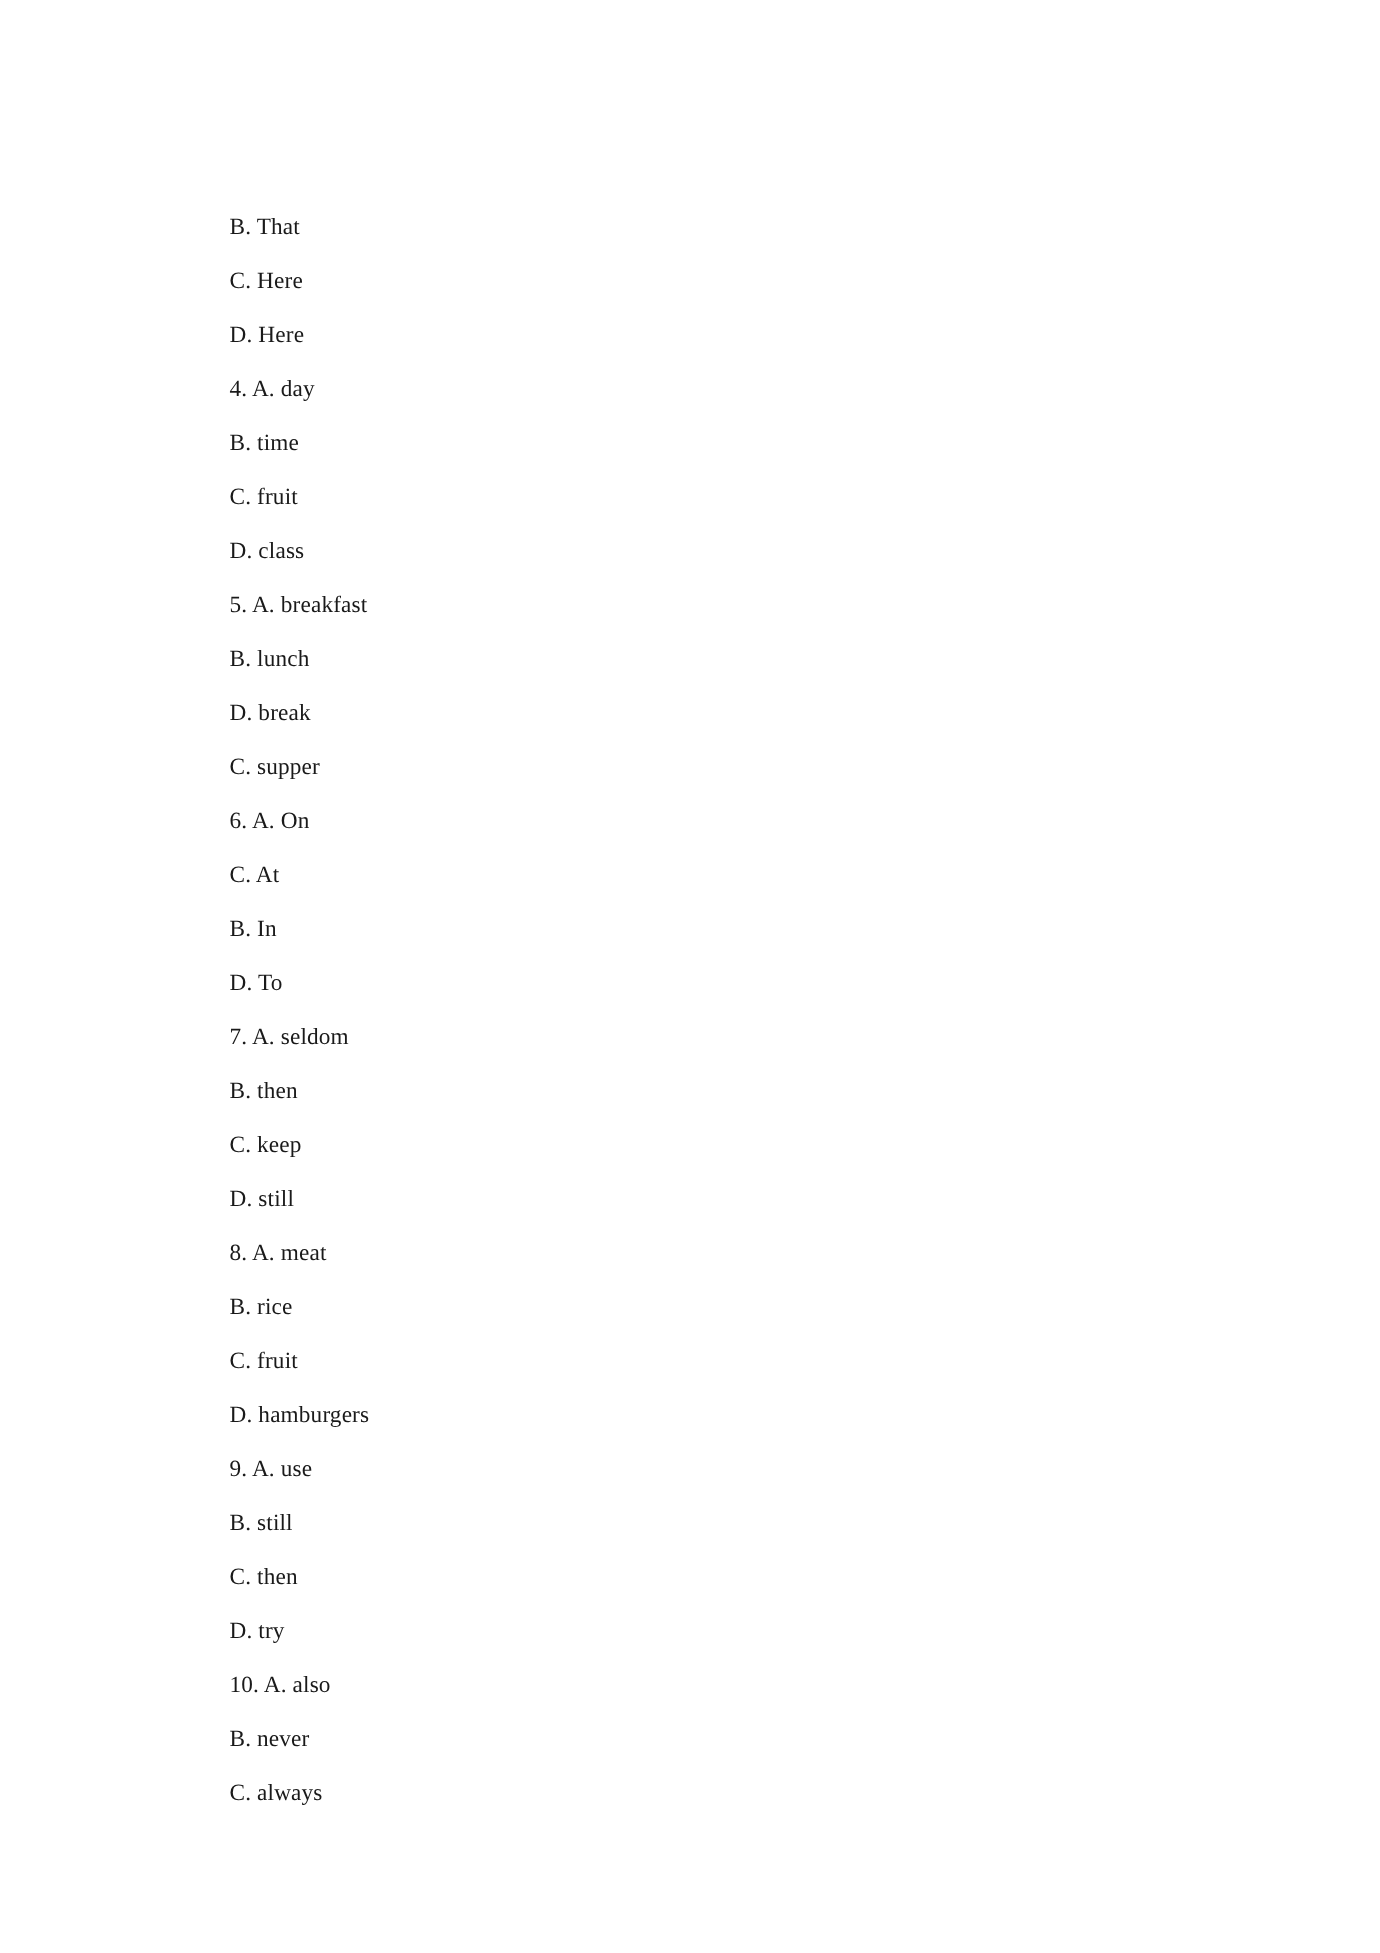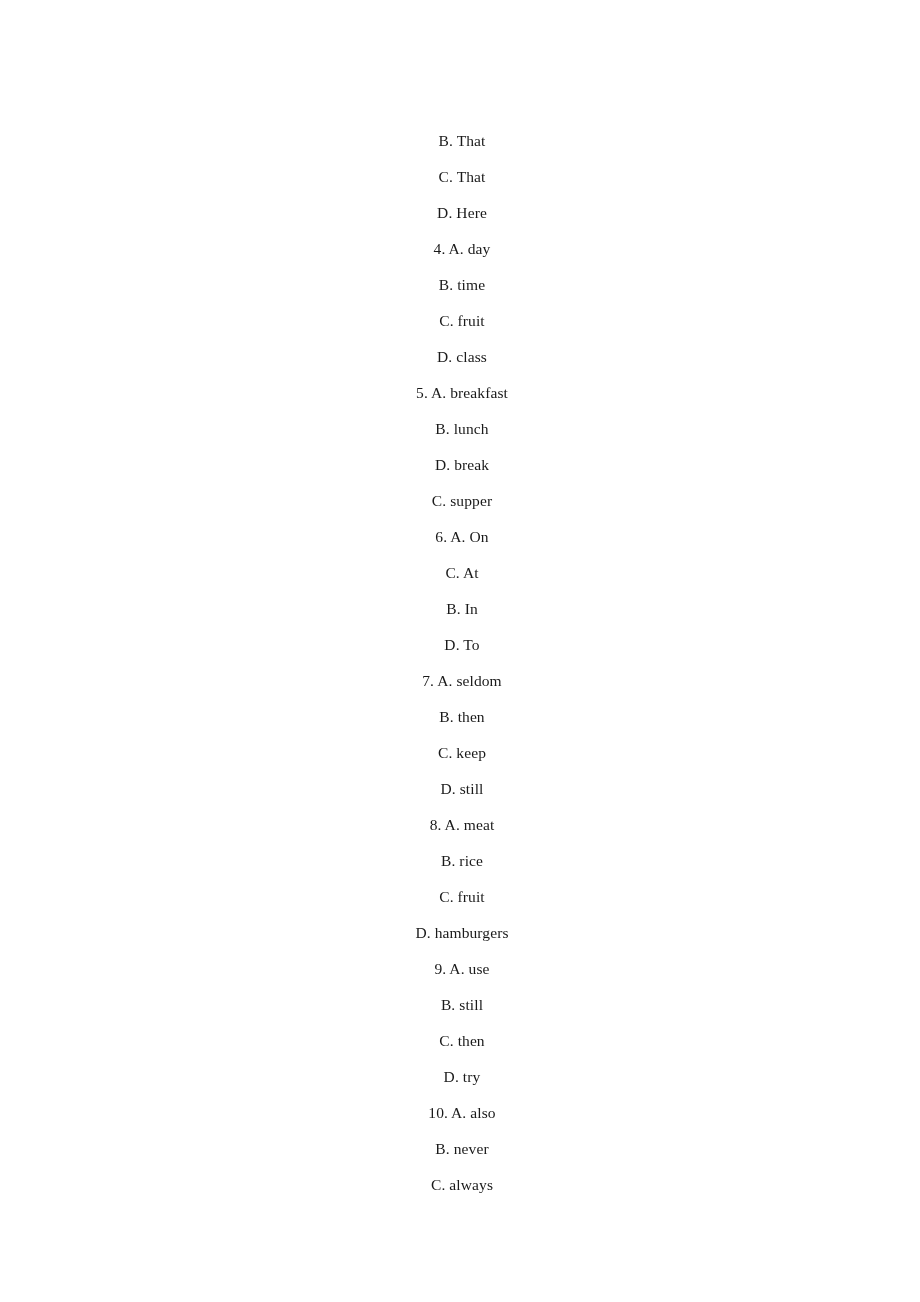--- a/index.html
+++ b/index.html
@@ -28,42 +28,41 @@
     background: #ffffff;
   }
 
   
   #options-list {
     position: absolute;
     left: 137px;
     top: 118px;
     width: 640px;
     list-style: none;
-    margin: 5px;
+    margin: 16px;
     padding: 0;
-    text-align: center;
   }
 
   #options-list .option-line {
     display: block;
     height: 36px;
     line-height: 36px;
     font-size: 15.5px;
     letter-spacing: 0.1px;
     white-space: pre;
     color: #1a1a1a;
   }
 </style>
 </head>
 <body>
 
 <div id="page">
   <div id="options-list">
       <div class="option-line">B. That</div>
-      <div class="option-line">C. That</div>
+      <div class="option-line">C. Here</div>
       <div class="option-line">D. Here</div>
       <div class="option-line">4. A. day</div>
       <div class="option-line">B. time</div>
       <div class="option-line">C. fruit</div>
       <div class="option-line">D. class</div>
       <div class="option-line">5. A. breakfast</div>
       <div class="option-line">B. lunch</div>
       <div class="option-line">D. break</div>
       <div class="option-line">C. supper</div>
       <div class="option-line">6. A. On</div>

